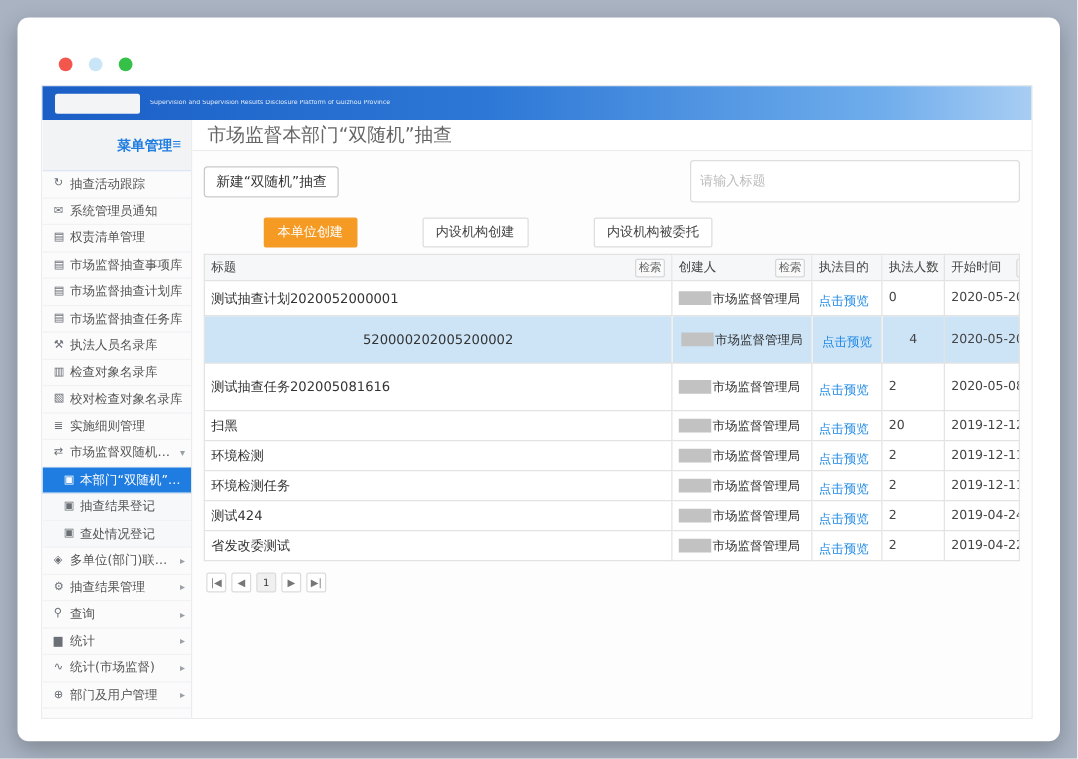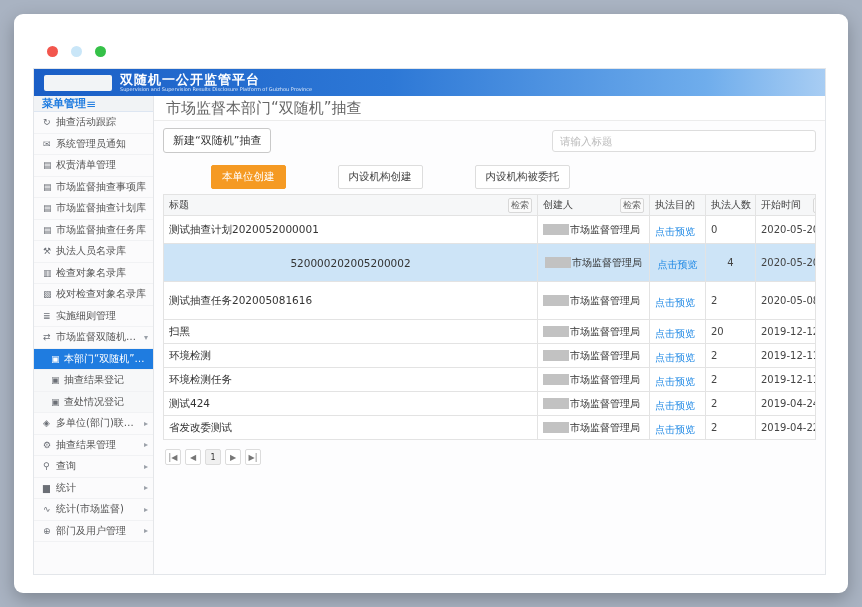--- a/index.html
+++ b/index.html
@@ -12,37 +12,37 @@
   .app { position:absolute; left:19px; top:54px; width:793px; height:507px; display:flex; flex-direction:column; border:1px solid #e3e6ea; }
   
   .app-header { height:27px; flex:0 0 27px; background:linear-gradient(90deg,#1a5ec6 0%,#2d78d6 45%,#6fadec 85%,#a8cdf3 100%); display:flex; align-items:center; padding-left:10px; }
   .logo-redact { width:68px; height:16px; background:#f2f4f6; border-radius:2px; margin-right:8px; flex:0 0 auto; }
   .titles { display:flex; flex-direction:column; line-height:1.05; overflow:hidden; }
   .app-title { color:#fff; font-size:13px; font-weight:bold; letter-spacing:1px; white-space:nowrap; }
   .app-subtitle { color:rgba(255,255,255,.85); font-size:5px; white-space:nowrap; }
   
   .app-body { flex:1; display:flex; min-height:0; background:#fff; }
   .sidebar { width:120px; flex:0 0 120px; background:#fbfbfc; border-right:1px solid #e4e6e9; overflow:hidden; }
-  .sidebar-head { height:16px; background:#f1f3f5; border-bottom:1px solid #dde6f2; display:flex; align-items:center; justify-content:flex-start; padding:0 8px; }
+  .sidebar-head { height:41px; background:#f1f3f5; border-bottom:1px solid #dde6f2; display:flex; align-items:center; justify-content:flex-end; padding:0 8px;font-family:Liberation Mono, monospace; }
   .sidebar-title { color:#1f7ce0; font-size:11px; font-weight:bold; }
   .sidebar-burger { color:#1f7ce0; font-size:12px; cursor:pointer; }
   .menu-item { height:21.5px; display:flex; align-items:center; padding:0 5px 0 9px; font-size:10px; color:#555; border-bottom:1px solid #f1f2f4; cursor:pointer; white-space:nowrap; overflow:hidden; }
   .menu-item .mi-icon { width:13px; flex:0 0 13px; color:#6b6f76; font-size:9px; text-align:left; }
   .menu-item .mi-label { flex:1; overflow:hidden; text-overflow:ellipsis; }
   .menu-item .mi-chevron { color:#9aa0a8; font-size:8px; margin-left:2px; }
   .menu-item.sub { padding-left:17px; background:#f7f8f9; }
   .menu-item.active { background:#1f7ce0; color:#fff; }
   .menu-item.active .mi-icon { color:#fff; }
   
   .main { flex:1; display:flex; flex-direction:column; min-width:0; background:#fff; }
   .breadcrumb-bar { height:25px; flex:0 0 25px; border-bottom:1px solid #ececec; display:flex; align-items:center; padding-left:12px; font-size:15px; color:#666; background:#fff; }
   .content { flex:1; padding:7px 9px 0 9px; background:#fdfdfe; overflow:hidden; }
   .toolbar { display:flex; justify-content:space-between; align-items:center; margin-bottom:12px; }
   .new-btn { font-family:inherit; font-size:11px; color:#333; background:#fff; border:1px solid #c9c9c9; border-radius:3px; padding:4px 9px; cursor:pointer; }
-  .search-input { width:264px; height:22px; border:1px solid #ddd; border-radius:3px; padding:0 7px; font-size:10.5px; color:#333; font-family:inherit; background:#fff; }
+  .search-input { width:264px; height:34px; border:1px solid #ddd; border-radius:3px; padding:0 7px; font-size:10.5px; color:#333; font-family:inherit; background:#fff; }
   .search-input::placeholder { color:#bbb; }
   .tabs { display:flex; gap:4px; margin-bottom:5px; }
   .tab { font-size:10.5px; padding:4px 10px; border:1px solid #ddd; border-radius:2px; background:#fff; color:#444; cursor:pointer;margin-left:48px; }
   .tab.active { background:#f59a23; border-color:#f59a23; color:#fff; }
   table.grid { width:100%; border-collapse:collapse; table-layout:fixed; background:#fff; }
   .grid th, .grid td { border:1px solid #e3e3e3; font-weight:normal; padding:2px 5px; overflow:hidden; white-space:nowrap; }
   .grid thead tr { height:21px; background:#f6f7f8; }
   .grid th { font-size:10px; color:#444; }
   .grid th .th-wrap { display:flex; justify-content:space-between; align-items:center; gap:12px; }
   .th-filter { font-size:9px; color:#666; border:1px solid #d8d8d8; background:#fafafa; padding:0 2px; border-radius:2px; cursor:pointer; flex:0 0 auto; }
@@ -73,21 +73,20 @@
     <div class="titlebar">
       <span class="dot" style="background: rgb(242, 86, 77);"></span>
       <span class="dot" style="background: rgb(201, 230, 248);"></span>
       <span class="dot" style="background: rgb(53, 193, 72);"></span>
     </div>
 
     <div class="app">
       <div class="app-header">
         <span class="logo-redact"></span>
         <div class="titles">
-          <div class="app-title">双随机一公开监管平台</div>
           <div class="app-subtitle">Supervision and Supervision Results Disclosure Platform of Guizhou Province</div>
         </div>
       </div>
 
       <div class="app-body">
         <aside class="sidebar">
           <div class="sidebar-head">
             <span class="sidebar-title">菜单管理</span>
             <span class="sidebar-burger">≡</span>
           </div>

